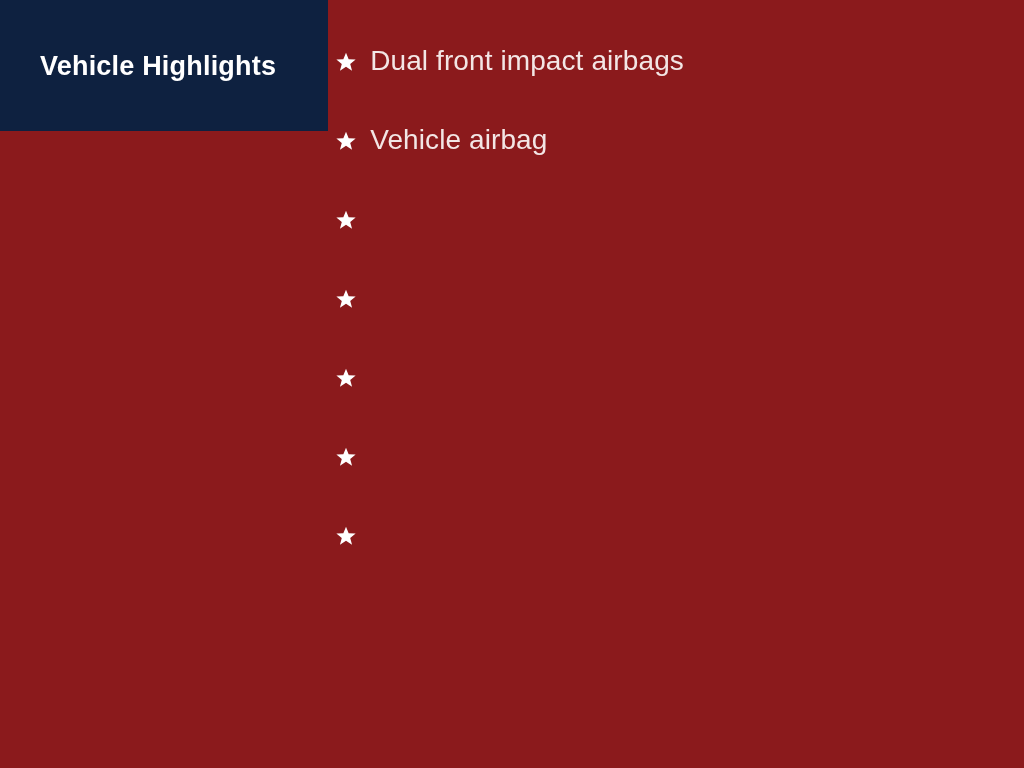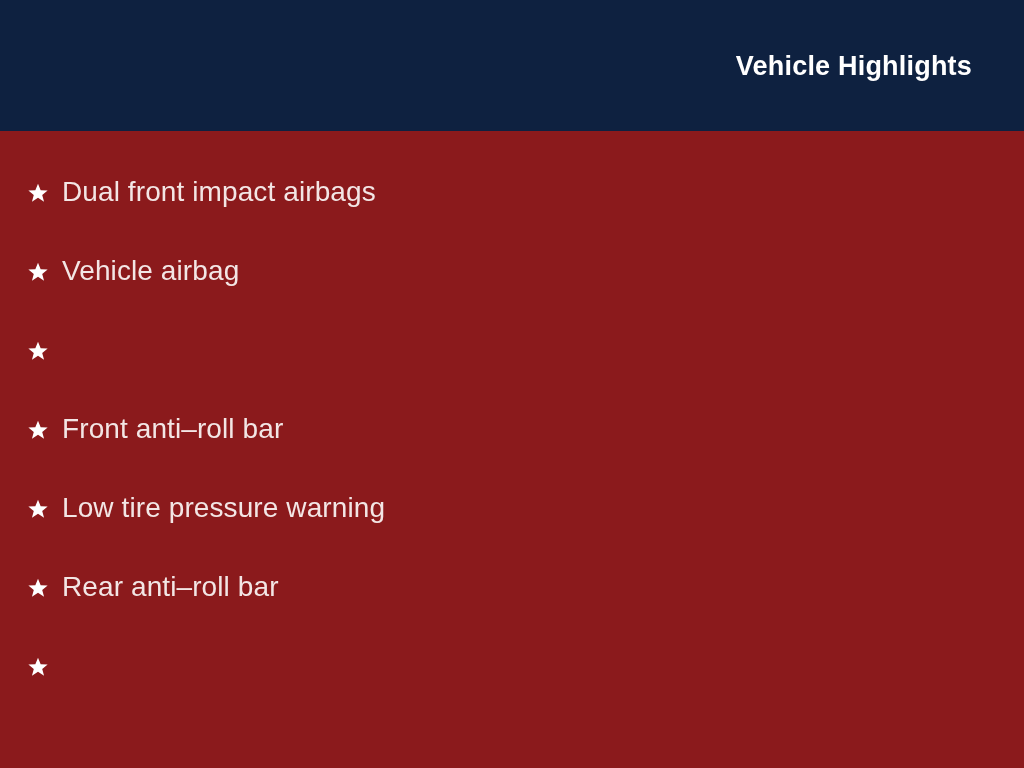--- a/index.html
+++ b/index.html
@@ -12,21 +12,21 @@
     overflow: hidden;
     font-family: "Liberation Sans", sans-serif;
     background: #8B1A1C;
   }
   .slide {
     position: relative;
     width: 1024px;
     height: 768px;
     background: #8B1A1C;
     display: flex;
-    flex-direction: column;
+    flex-direction: row;
   }
   .slide-header {
     height: 131px;
     min-height: 131px;
     background: #0E2140;
     display: flex;
     align-items: center;
     justify-content: flex-end;
     box-sizing: border-box;
     padding: 0 52px 0 40px;
@@ -48,21 +48,21 @@
   }
   .highlights-list {
     list-style: none;
     margin: 0;
     padding: 0;
   }
   .highlight-item {
     display: flex;
     align-items: center;
     height: 79px;
-    padding-left: 25px;
+    padding-left: 5px;
     box-sizing: border-box;
   }
   .star-icon {
     width: 26px;
     min-width: 26px;
     height: 26px;
     display: inline-flex;
     align-items: center;
     justify-content: center;
     margin-right: 11px;
@@ -117,39 +117,36 @@
           </svg>
         </span>
       </li>
 
       <li class="highlight-item">
         <span class="star-icon">
           <svg width="22" height="22" viewBox="0 0 24 24" aria-hidden="true">
             <polygon fill="currentColor" points="12,2 14.9,9.1 22.5,9.4 16.6,14.2 18.6,21.6 12,17.3 5.4,21.6 7.4,14.2 1.5,9.4 9.1,9.1"></polygon>
           </svg>
         </span>
-        <span class="highlight-label">Front anti–roll bar</span>
       </li>
 
       <li class="highlight-item">
         <span class="star-icon">
           <svg width="22" height="22" viewBox="0 0 24 24" aria-hidden="true">
             <polygon fill="currentColor" points="12,2 14.9,9.1 22.5,9.4 16.6,14.2 18.6,21.6 12,17.3 5.4,21.6 7.4,14.2 1.5,9.4 9.1,9.1"></polygon>
           </svg>
         </span>
-        <span class="highlight-label">Low tire pressure warning</span>
       </li>
 
       <li class="highlight-item">
         <span class="star-icon">
           <svg width="22" height="22" viewBox="0 0 24 24" aria-hidden="true">
             <polygon fill="currentColor" points="12,2 14.9,9.1 22.5,9.4 16.6,14.2 18.6,21.6 12,17.3 5.4,21.6 7.4,14.2 1.5,9.4 9.1,9.1"></polygon>
           </svg>
         </span>
-        <span class="highlight-label">Rear anti–roll bar</span>
       </li>
 
 
       <li class="highlight-item">
         <span class="star-icon">
           <svg width="22" height="22" viewBox="0 0 24 24" aria-hidden="true">
             <polygon fill="currentColor" points="12,2 14.9,9.1 22.5,9.4 16.6,14.2 18.6,21.6 12,17.3 5.4,21.6 7.4,14.2 1.5,9.4 9.1,9.1"></polygon>
           </svg>
         </span>
       </li>

